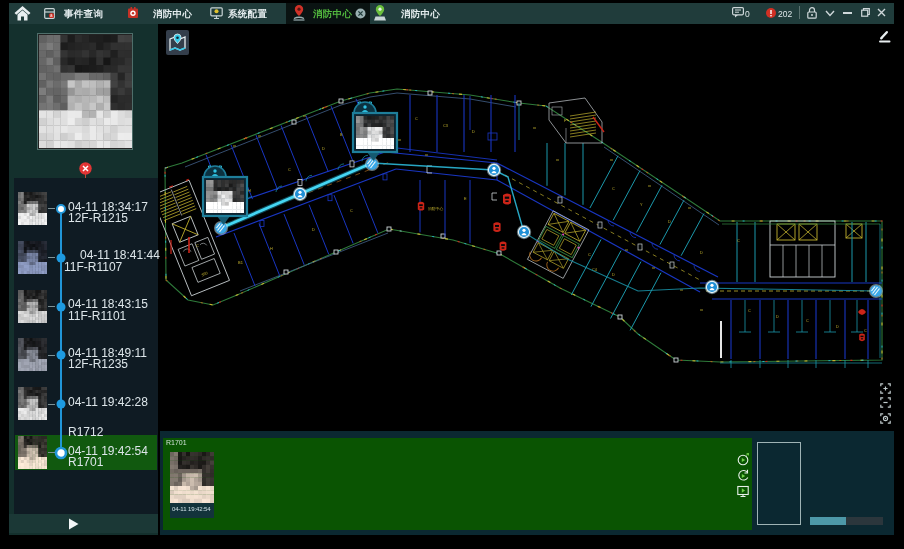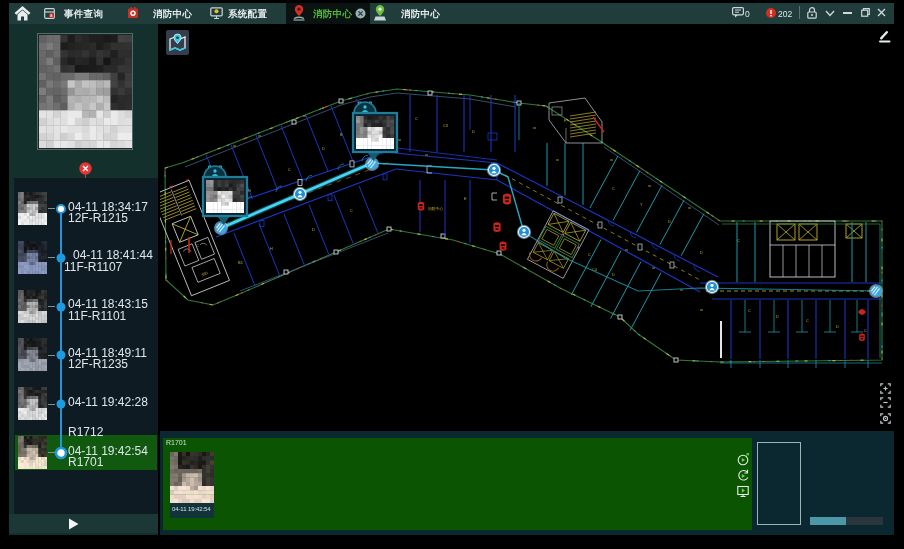--- a/index.html
+++ b/index.html
@@ -516,21 +516,21 @@
     <rect x="14.5" y="30.0" width="3.2" height="3.3" fill="rgb(135,148,186)"></rect>
     <rect x="17.4" y="30.0" width="3.2" height="3.3" fill="rgb(131,144,180)"></rect>
     <rect x="20.3" y="30.0" width="3.2" height="3.3" fill="rgb(135,148,186)"></rect>
     <rect x="23.2" y="30.0" width="3.2" height="3.3" fill="rgb(145,159,199)"></rect>
     <rect x="26.1" y="30.0" width="3.2" height="3.3" fill="rgb(136,149,187)"></rect>
   </svg>
 <div style="position:absolute;left:48px;top:257px;width:7px;height:1px;background:#7e9296"></div>
 <svg style="position:absolute;left:55px;top:251.8px" width="12" height="12">
     <circle cx="6" cy="6" r="4.5" fill="#1e9ae0"></circle>
   </svg>
-<div class="tl" style="left:73px;top:248.3px">04-11 18:41:44</div>
+<div class="tl" style="left:80px;top:248.3px">04-11 18:41:44</div>
 <div class="tl" style="left:64px;top:259.8px">11F-R1107</div>
 <svg style="position:absolute;left:18px;top:289.6px" width="29" height="33" viewBox="0 0 29 33">
     <rect x="0.0" y="0.0" width="3.2" height="3.3" fill="rgb(91,91,91)"></rect>
     <rect x="2.9" y="0.0" width="3.2" height="3.3" fill="rgb(92,92,92)"></rect>
     <rect x="5.8" y="0.0" width="3.2" height="3.3" fill="rgb(20,20,20)"></rect>
     <rect x="8.7" y="0.0" width="3.2" height="3.3" fill="rgb(42,42,42)"></rect>
     <rect x="11.6" y="0.0" width="3.2" height="3.3" fill="rgb(37,37,37)"></rect>
     <rect x="14.5" y="0.0" width="3.2" height="3.3" fill="rgb(37,37,37)"></rect>
     <rect x="17.4" y="0.0" width="3.2" height="3.3" fill="rgb(21,21,21)"></rect>
     <rect x="20.3" y="0.0" width="3.2" height="3.3" fill="rgb(24,24,24)"></rect>

